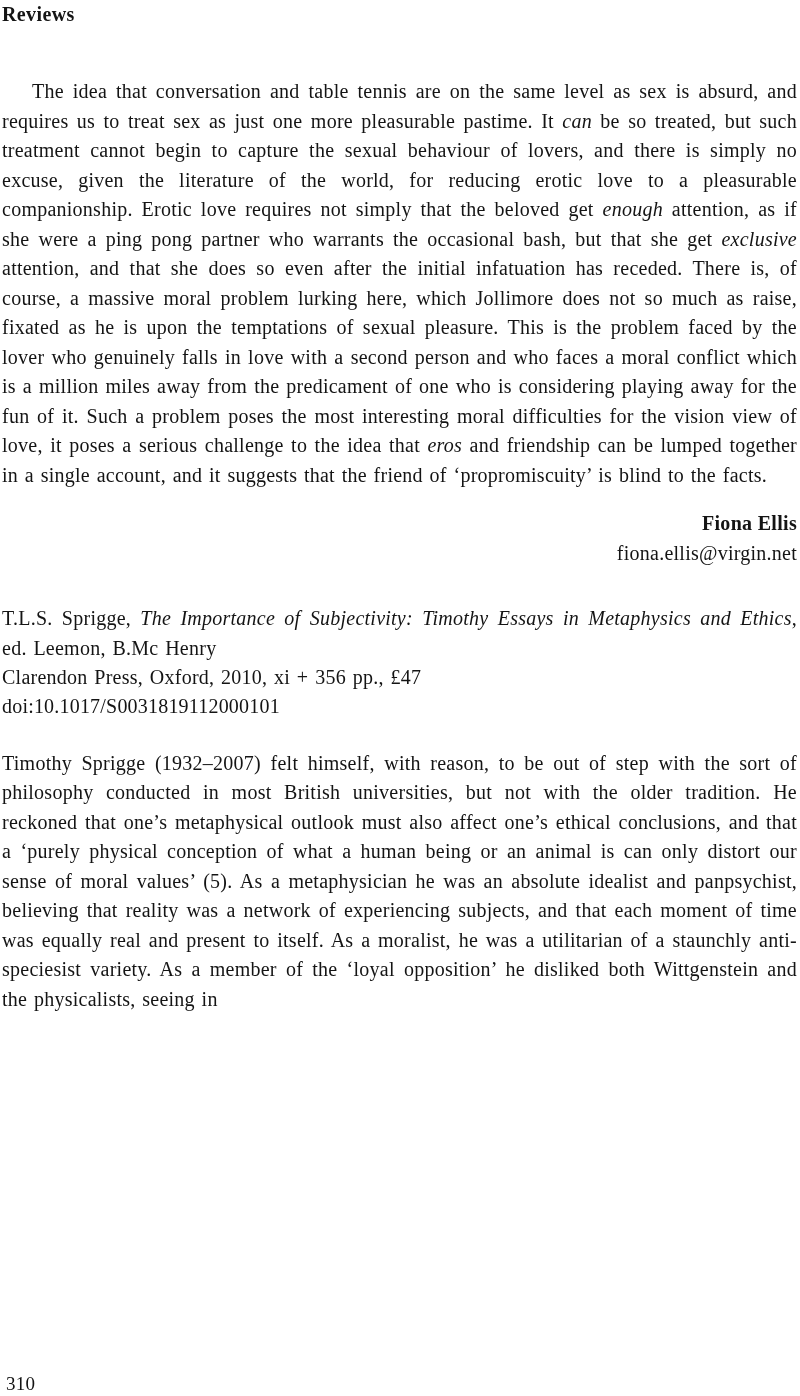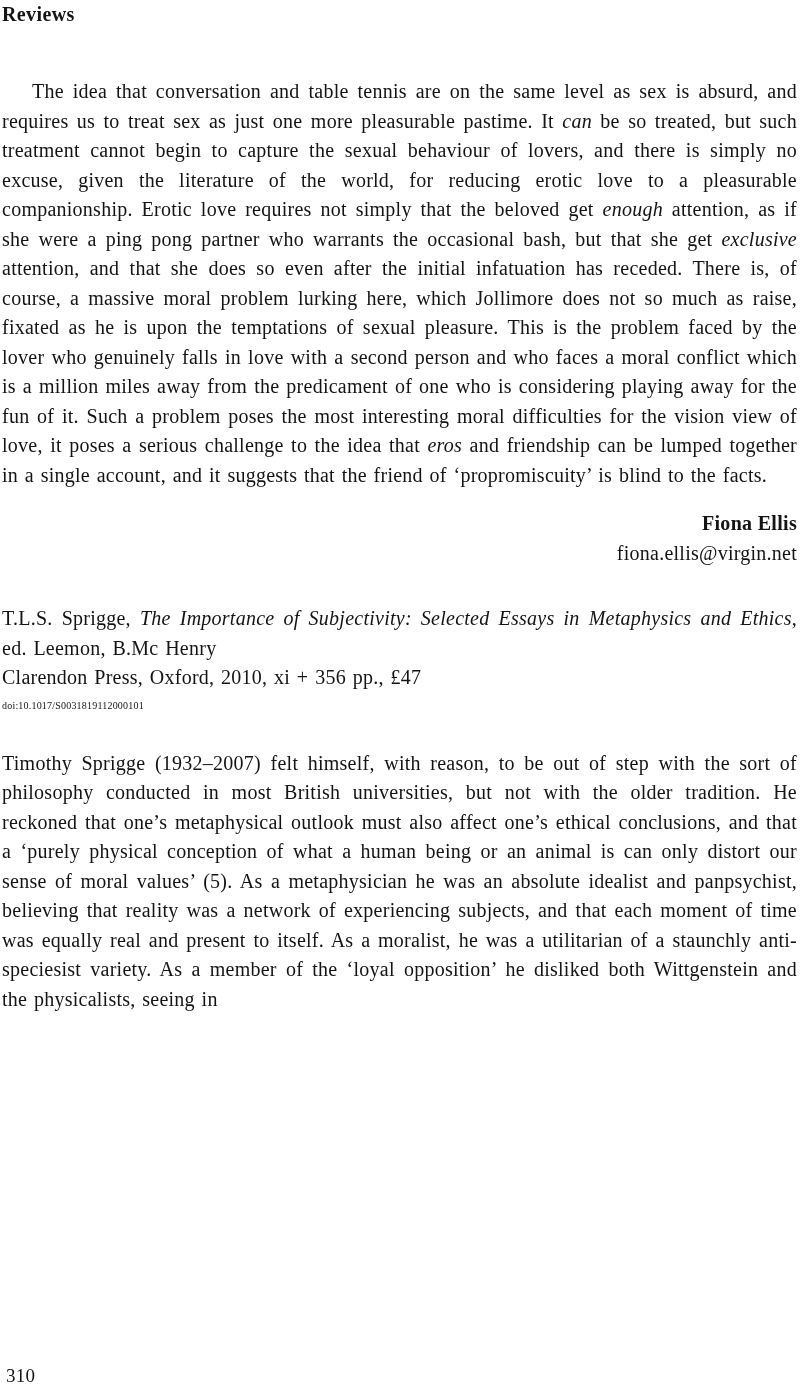--- a/index.html
+++ b/index.html
@@ -58,31 +58,31 @@
   .citation {
     margin-top: 36px;
   }
   .cit-line {
     font-size: 20px;
     line-height: 29.5px;
     letter-spacing: 0.25px;
     word-spacing: 1.5px;
   }
   .cit-doi {
-    font-size: 10px;
+    font-size: 20px;
     line-height: 26px;
     letter-spacing: 0.2px;
   }
   .review-start {
     margin-top: 30px;
   }
   .page-number {
     position: absolute;
     left: 6px;
-    bottom: 9px;
+    bottom: 1px;
     font-size: 19px;
     letter-spacing: 0.3px;
   }
 </style>
 </head>
 <body>
 
 <div class="page">
 
   <div class="running-header">Reviews</div>
@@ -90,21 +90,21 @@
   <div class="body-text">
     <p class="para indent"><span>The idea that conversation and table tennis are on the same level as sex is absurd, and requires us to treat sex as just one more pleasurable pastime. It </span><span class="italic">can</span><span> be so treated, but such treatment cannot begin to capture the sexual behaviour of lovers, and there is simply no excuse, given the literature of the world, for reducing erotic love to a pleasurable companionship. Erotic love requires not simply that the beloved get </span><span class="italic">enough</span><span> attention, as if she were a ping pong partner who warrants the occasional bash, but that she get </span><span class="italic">exclusive</span><span> attention, and that she does so even after the initial infatuation has receded. There is, of course, a massive moral problem lurking here, which Jollimore does not so much as raise, fixated as he is upon the temptations of sexual pleasure. This is the problem faced by the lover who genuinely falls in love with a second person and who faces a moral conflict which is a million miles away from the predicament of one who is considering playing away for the fun of it. Such a problem poses the most interesting moral difficulties for the vision view of love, it poses a serious challenge to the idea that </span><span class="italic">eros</span><span> and friendship can be lumped together in a single account, and it suggests that the friend of ‘propromiscuity’ is blind to the facts.</span></p>
   </div>
 
   <div class="signature">
     <div class="sig-name">Fiona Ellis</div>
     <div class="sig-email">fiona.ellis@virgin.net</div>
   </div>
 
   <div class="citation">
-    <div class="para cit-title"><span>T.L.S. Sprigge, </span><span class="italic">The Importance of Subjectivity: Selected Essays in Metaphysics and Ethics</span><span>, ed. Leemon, B.Mc Henry</span></div>
+    <div class="para cit-title"><span>T.L.S. Sprigge, </span><span class="italic">The Importance of Subjectivity: Timothy Essays in Metaphysics and Ethics</span><span>, ed. Leemon, B.Mc Henry</span></div>
     <div class="cit-line">Clarendon Press, Oxford, 2010, xi + 356 pp., £47</div>
     <div class="cit-doi">doi:10.1017/S0031819112000101</div>
   </div>
 
   <p class="para review-start"><span>Timothy Sprigge (1932–2007) felt himself, with reason, to be out of step with the sort of philosophy conducted in most British universities, but not with the older tradition. He reckoned that one’s metaphysical outlook must also affect one’s ethical conclusions, and that a ‘purely physical conception of what a human being or an animal is can only distort our sense of moral values’ (5). As a metaphysician he was an absolute idealist and panpsychist, believing that reality was a network of experiencing subjects, and that each moment of time was equally real and present to itself. As a moralist, he was a utilitarian of a staunchly anti-speciesist variety. As a member of the ‘loyal opposition’ he disliked both Wittgenstein and the physicalists, seeing in</span></p>
 
   <div class="page-number">310</div>
 
 </div>
 

